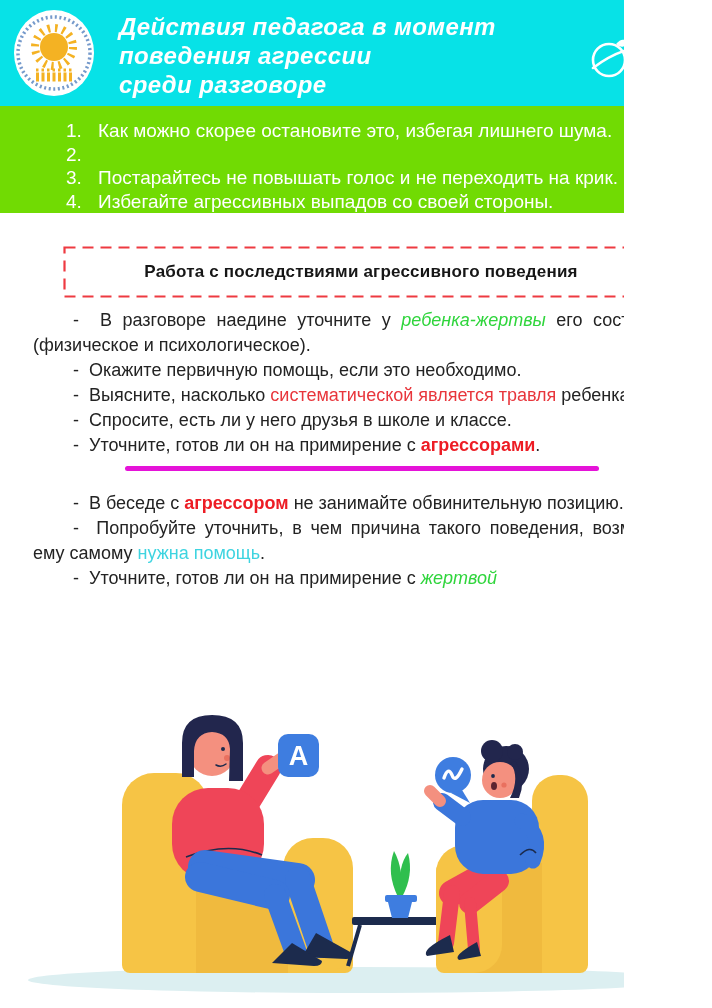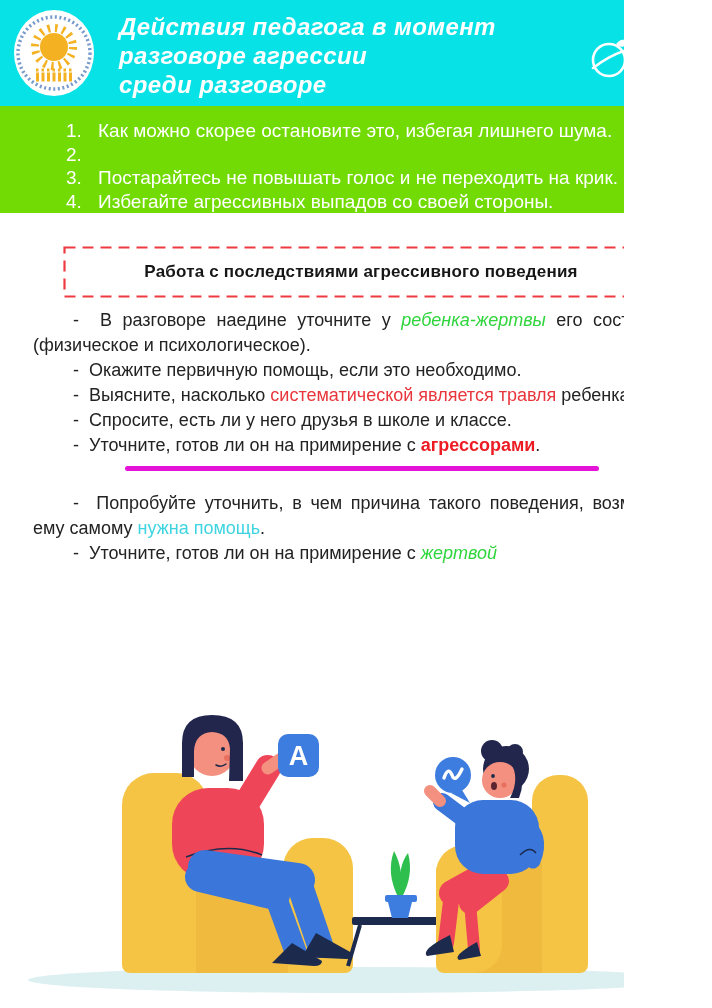--- a/index.html
+++ b/index.html
@@ -51,21 +51,21 @@
       <ellipse cx="42" cy="46" rx="40" ry="43" fill="#ffffff"></ellipse>
       <circle cx="42" cy="46" r="36" fill="none" stroke="#3a6fb5" stroke-width="3.5" stroke-dasharray="2 2.6" opacity="0.7"></circle>
       <circle cx="42" cy="40" r="19" fill="none" stroke="#F4B223" stroke-width="8" stroke-dasharray="2.5 5"></circle>
       <circle cx="42" cy="40" r="14" fill="#F4B223"></circle>
       <line x1="24" y1="63" x2="61" y2="63" stroke="#F4B223" stroke-width="3" stroke-dasharray="2.5 3"></line>
       <line x1="24" y1="70" x2="61" y2="70" stroke="#F4B223" stroke-width="9" stroke-dasharray="3 2.5"></line>
     </svg>
 
     <div class="h-title">
       <div>Действия педагога в момент</div>
-      <div>разговоре агрессии</div>
+      <div>поведения агрессии</div>
       <div>среди разговоре</div>
     </div>
 
     <svg class="orken" viewBox="0 0 118 70">
       <g>
         <circle cx="23" cy="40" r="16" fill="none" stroke="#ffffff" stroke-width="2.6"></circle>
         <path d="M 7 48 Q 23 36 38 31" fill="none" stroke="#ffffff" stroke-width="2.6" stroke-linecap="round"></path>
         <path d="M 30 24 Q 37 16 42 23 Q 36 30 30 24 Z" fill="#ffffff"></path>
       </g>
       <g fill="#ffffff">
@@ -110,20 +110,21 @@
   <div class="column">
     <div>
         <p class="para"><span>-&nbsp; В разговоре наедине уточните у </span><span class="seg-green">ребенка-жертвы</span><span> его состоя­ние (физическое и психологическое).</span></p>
         <p class="para"><span>-&nbsp; Окажите первичную помощь, если это необходимо.</span></p>
         <p class="para"><span>-&nbsp; Выясните, насколько </span><span class="seg-red">систематической является травля</span><span> ребен­ка.</span></p>
         <p class="para"><span>-&nbsp; Спросите, есть ли у него друзья в школе и классе.</span></p>
         <p class="para"><span>-&nbsp; Уточните, готов ли он на примирение с </span><span class="seg-redbold">агрессорами</span><span>.</span></p>
       </div>
     <div class="divider" style="background: rgb(229, 19, 216);"></div>
     <div>
+        <p class="para"><span>-&nbsp; В беседе с </span><span class="seg-redbold">агрессором</span><span> не занимайте обвинительную пози­цию.</span></p>
         <p class="para"><span>-&nbsp; Попробуйте уточнить, в чем причина такого поведения, воз­можно, ему самому </span><span class="seg-cyan">нужна помощь</span><span>.</span></p>
         <p class="para"><span>-&nbsp; Уточните, готов ли он на примирение с </span><span class="seg-green">жертвой</span></p>
       </div>
   </div>
 
   <svg class="illustration" viewBox="0 0 712 300">
     <ellipse cx="356" cy="275" rx="328" ry="13" fill="#DCEFF1"></ellipse>
 
     <g>
       <rect x="122" y="68" width="86" height="200" rx="32" fill="#F6C445"></rect>

